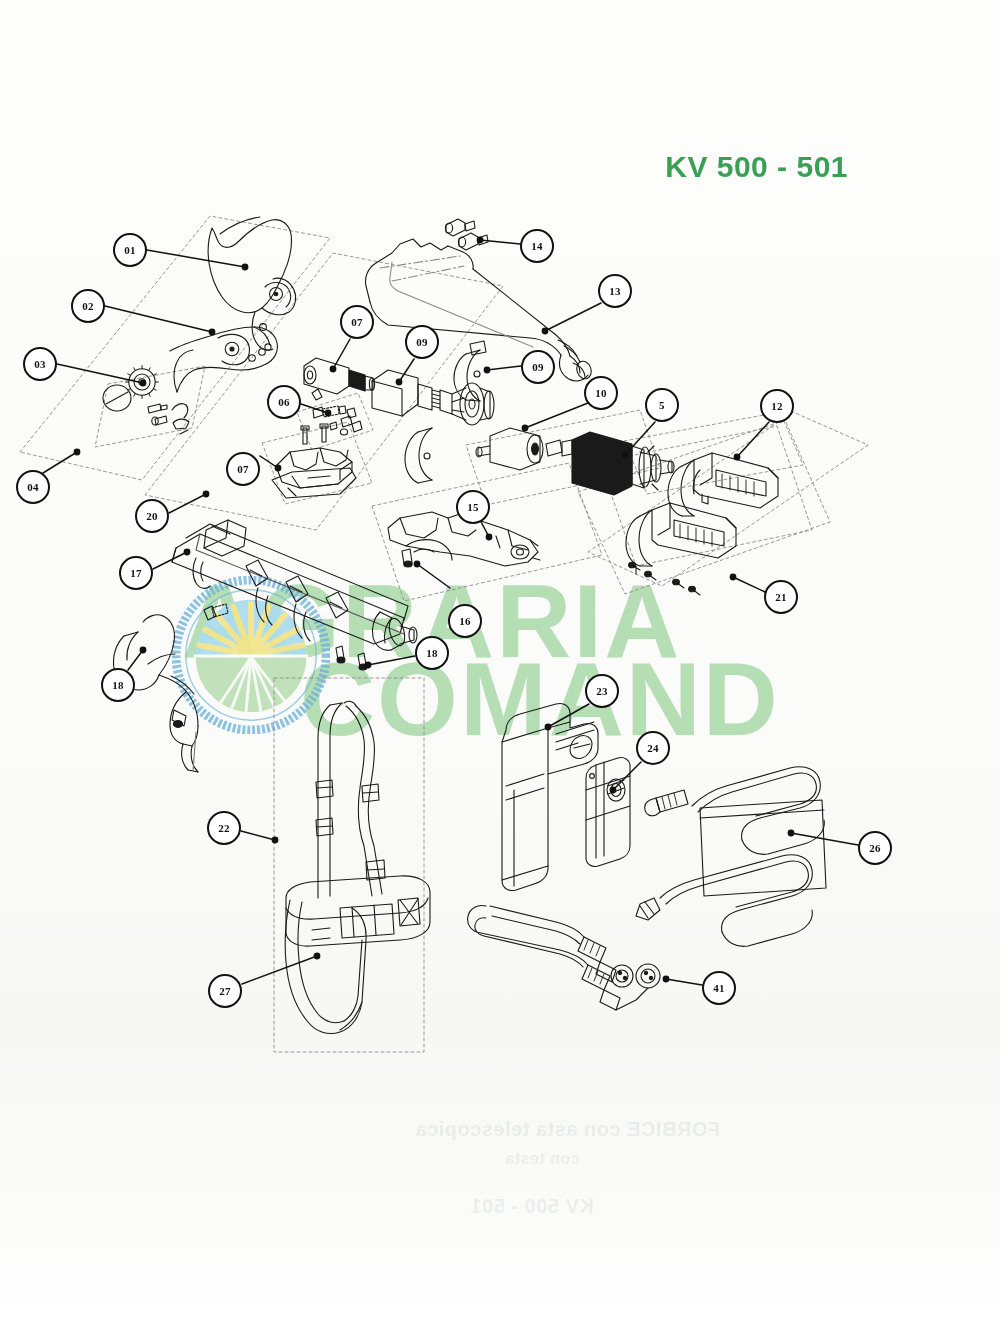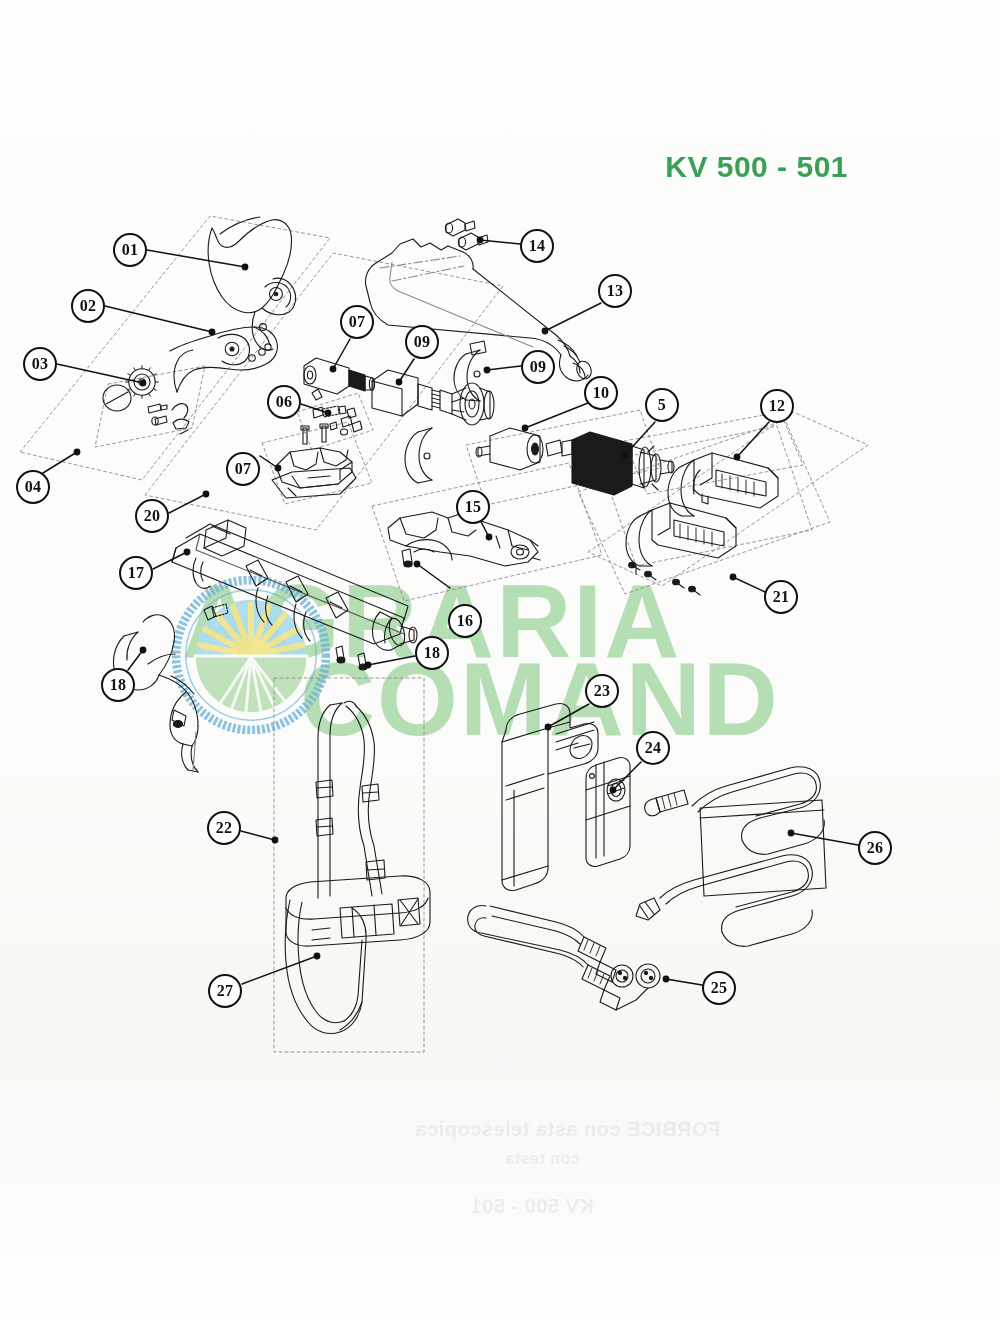--- a/index.html
+++ b/index.html
@@ -43,21 +43,21 @@
   .wm-logo{position:absolute;left:172px;top:576px;width:158px;height:158px;opacity:.92;pointer-events:none;}
 
   
   #art{position:absolute;left:0;top:0;width:1000px;height:1320px;}
 
   
   .callout{
     position:absolute; width:34px; height:34px; border-radius:50%;
     border:2.6px solid #111; background:#ffffff;
     display:flex; align-items:center; justify-content:center;
-    font-size:16px; font-weight:600; color:#111;
+    font-size:11px; font-weight:600; color:#111;
     font-family:"Liberation Serif", serif; letter-spacing:.3px;
     box-sizing:border-box; z-index:6;
   }
 </style>
 </head>
 <body>
 
 <div id="sheet">
 
   <div class="paper-tint"></div>
@@ -673,18 +673,18 @@
       <div class="callout" style="left: 456px; top: 483px; margin-top: 7px;">15</div>
       <div class="callout" style="left: 448px; top: 604px;">16</div>
       <div class="callout" style="left: 119px; top: 556px;">17</div>
       <div class="callout" style="left: 415px; top: 636px;">18</div>
       <div class="callout" style="left: 101px; top: 668px;">18</div>
       <div class="callout" style="left: 135px; top: 499px;">20</div>
       <div class="callout" style="left: 764px; top: 580px;">21</div>
       <div class="callout" style="left: 207px; top: 811px;">22</div>
       <div class="callout" style="left: 585px; top: 674px;">23</div>
       <div class="callout" style="left: 636px; top: 731px;">24</div>
-      <div class="callout" style="left: 702px; top: 971px;">25</div>
+      <div class="callout" style="left: 702px; top: 971px;">41</div>
       <div class="callout" style="left: 858px; top: 831px;">26</div>
       <div class="callout" style="left: 208px; top: 974px;">27</div>
     </div>
 
 </div>
 
 </body></html>

